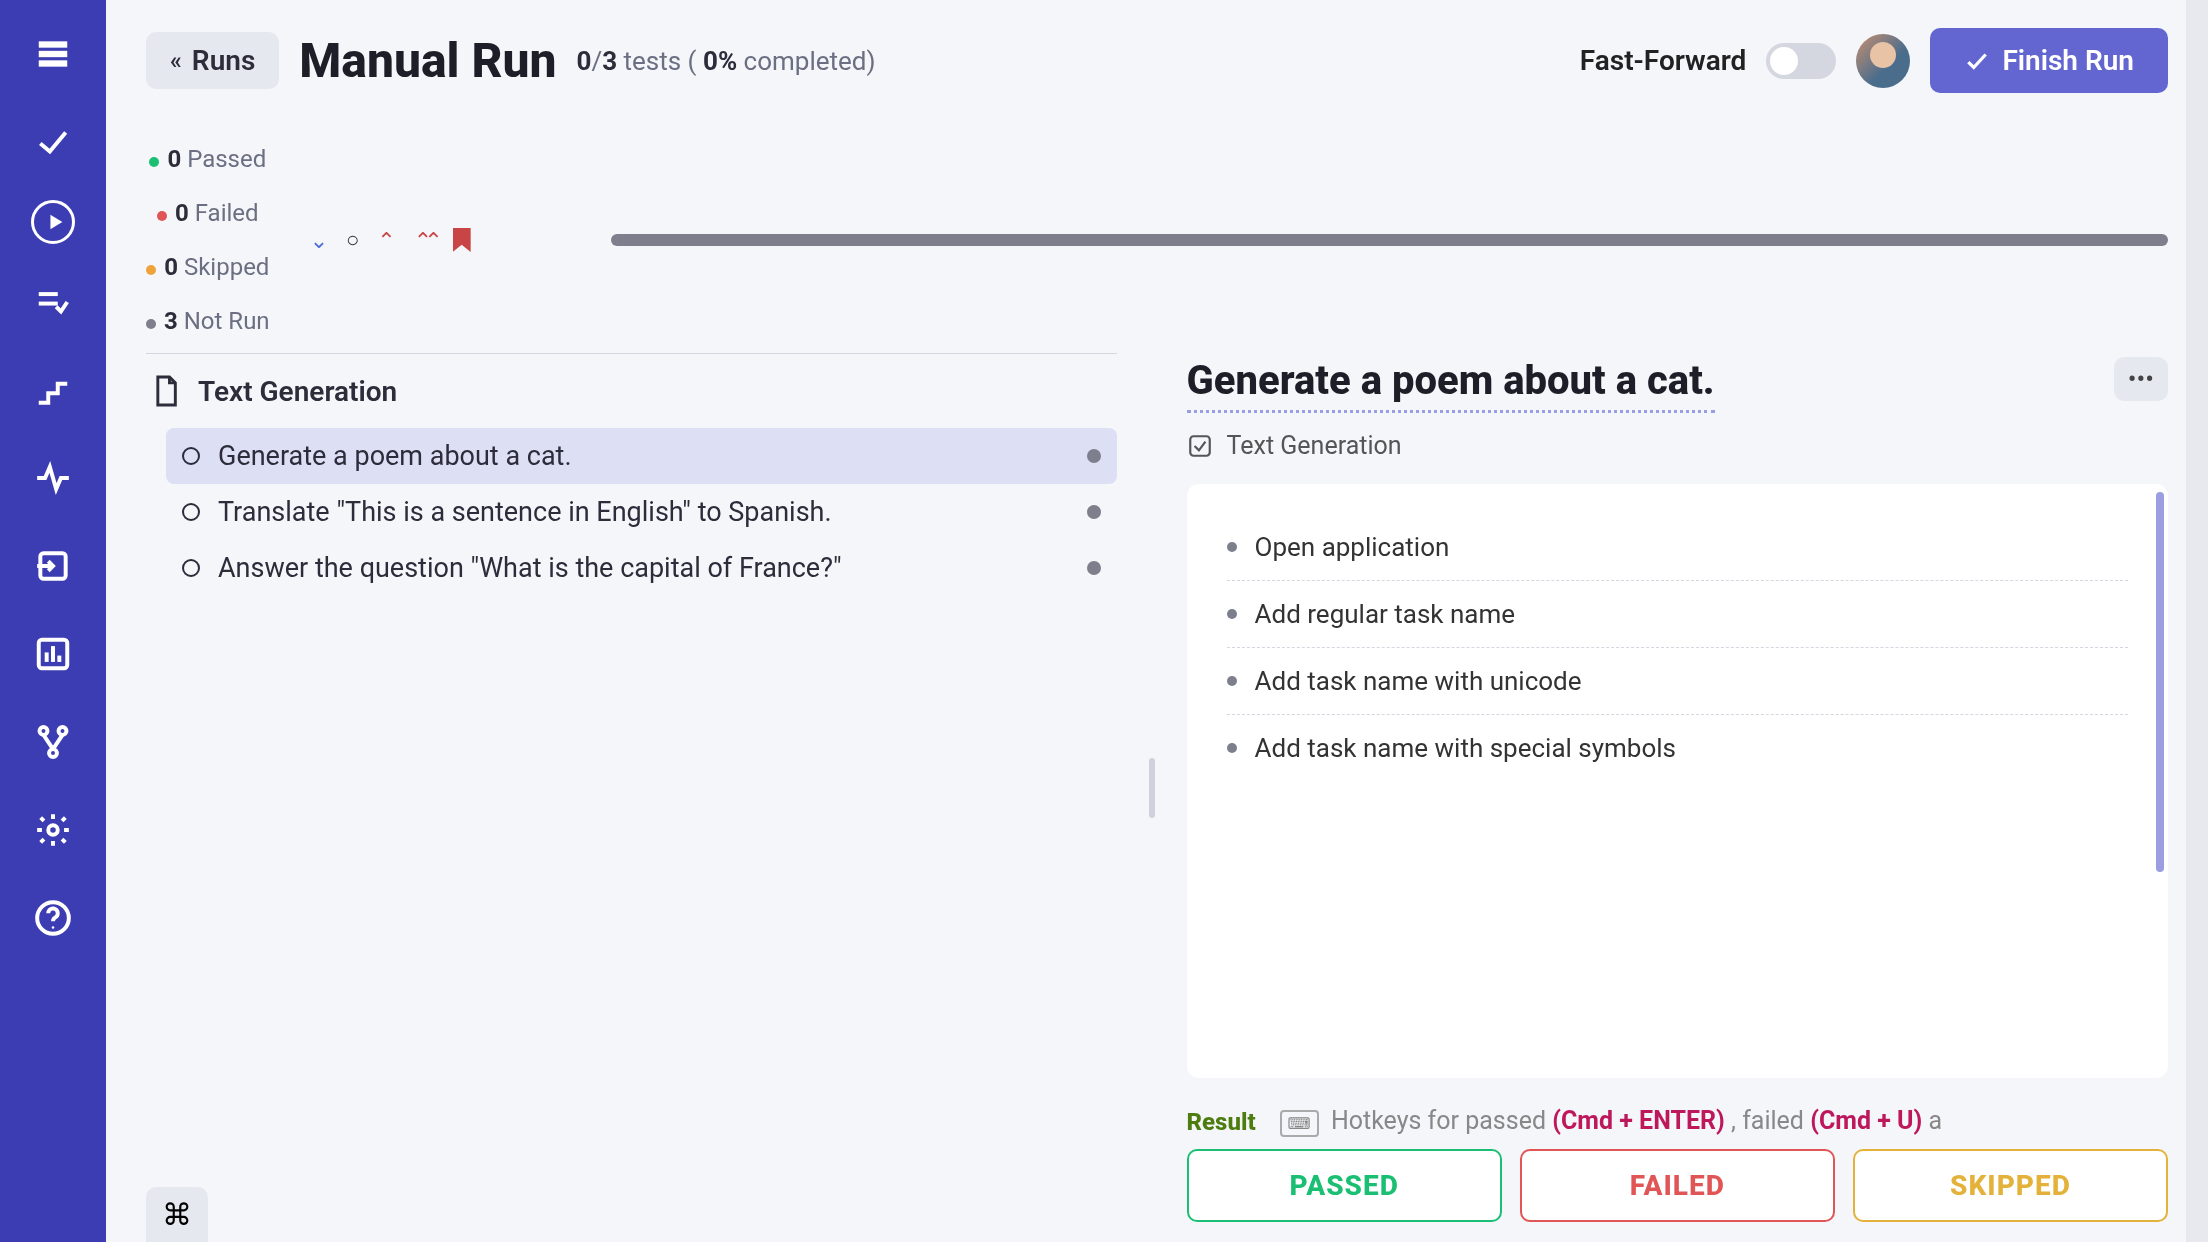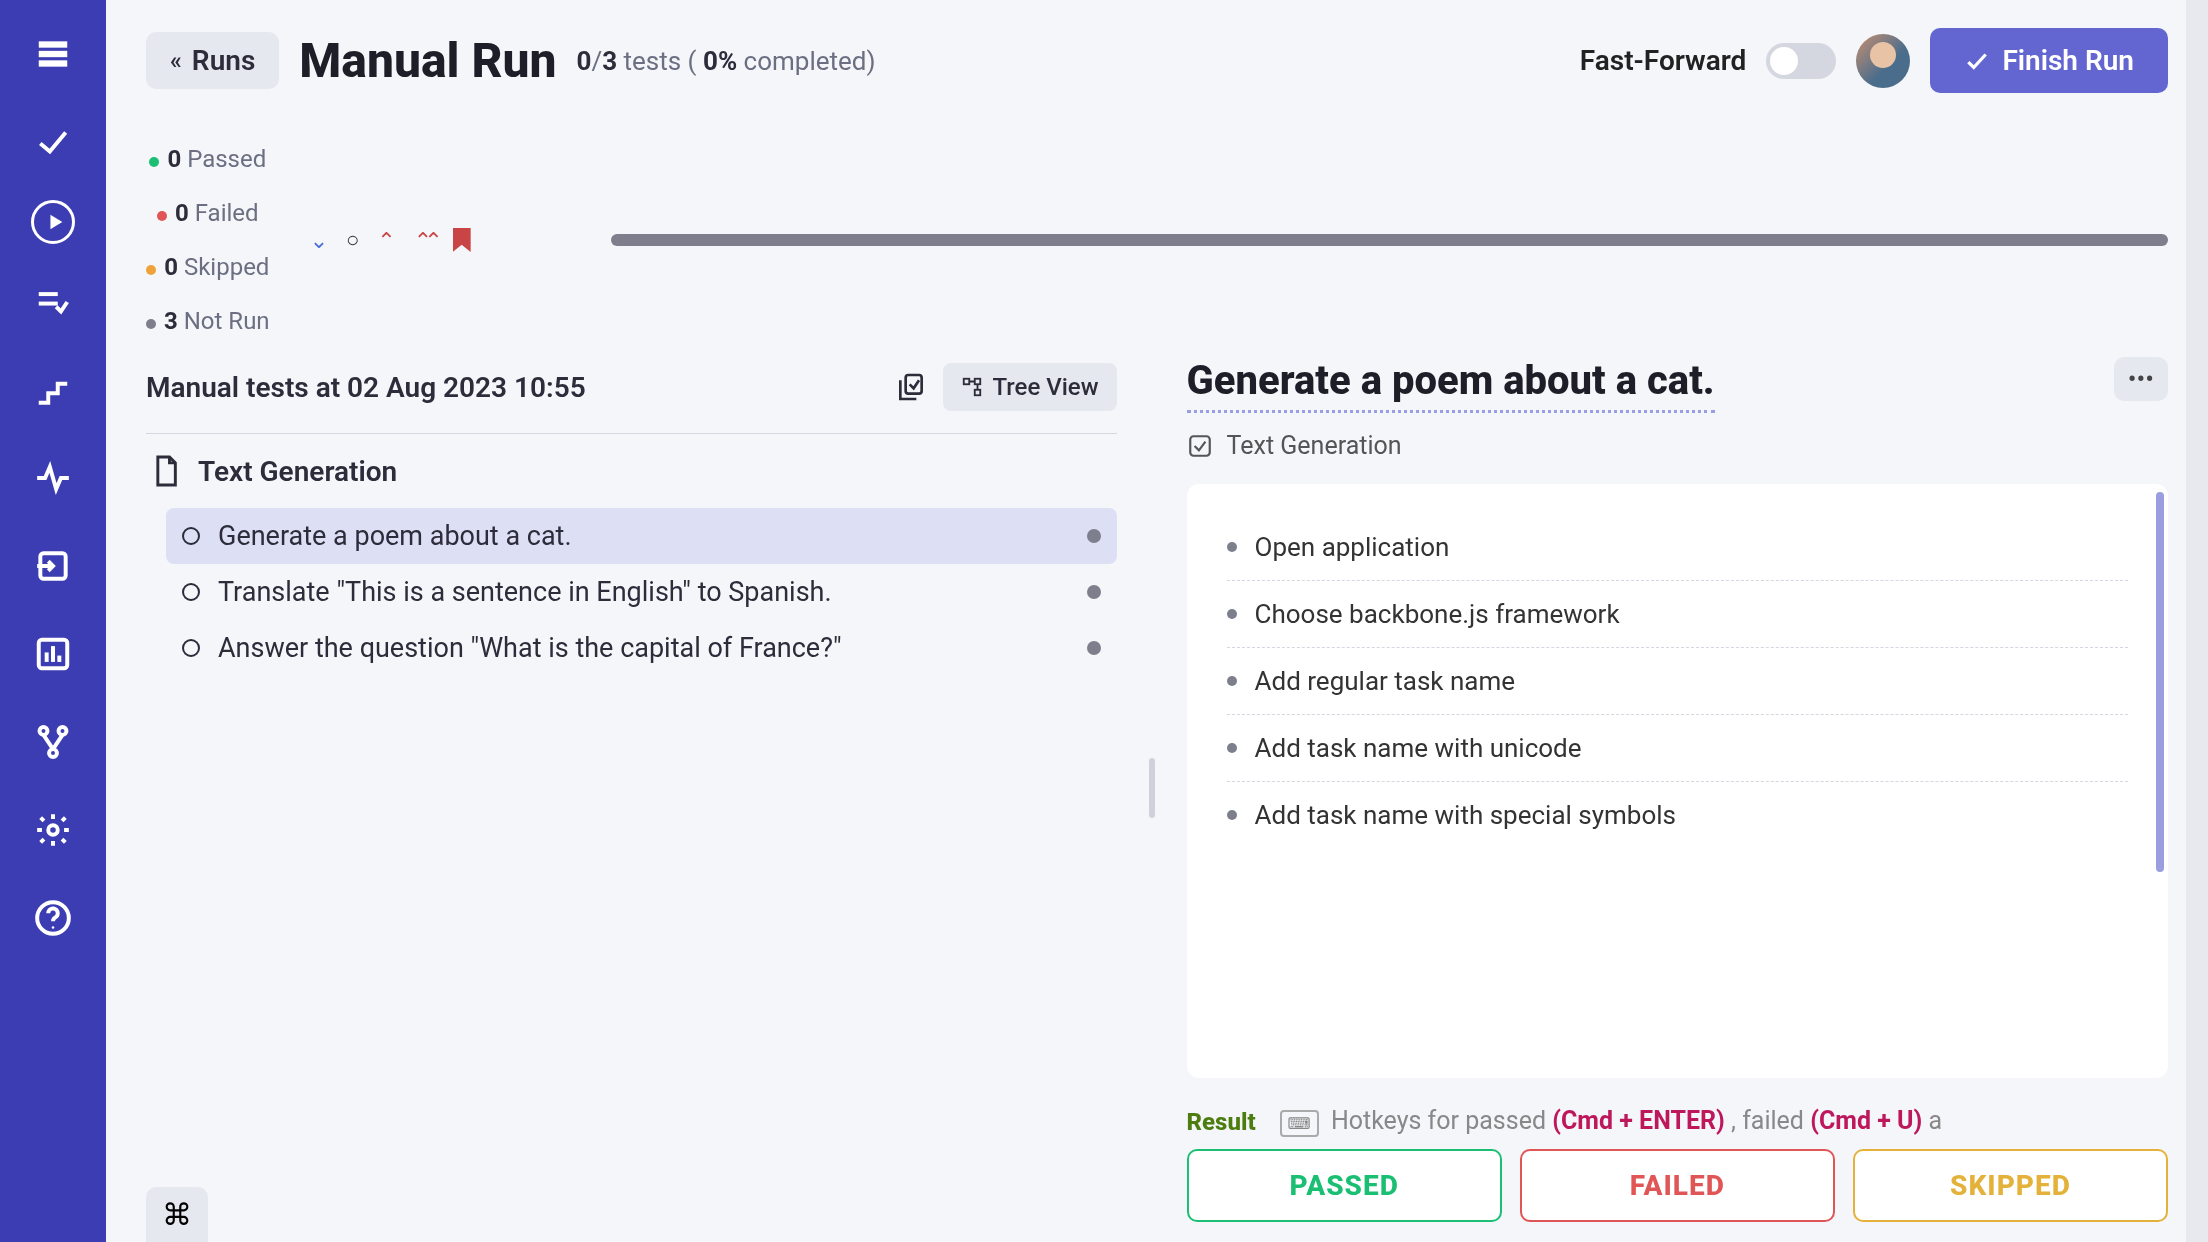--- a/index.html
+++ b/index.html
@@ -311,39 +311,20 @@
       <span class="ni-red">⌃</span>
       <span class="ni-red" style="letter-spacing:-8px;">⌃⌃</span>
       <div class="bookmark"></div>
     </div>
     <div class="progressbar"></div>
   </div>
 
   <div class="content">
 
     <div class="left-pane">
-      <div class="left-header">
-        <div class="left-title">Manual tests at 02 Aug 2023 10:55</div>
-        <div class="left-actions">
-          <svg class="copy-icon" width="32" height="32" viewBox="0 0 24 24" fill="none" stroke="#2c2c3a" stroke-width="2">
-            <rect x="8" y="3" width="12" height="14" rx="2"></rect>
-              <polyline points="4 7 4 21 16 21"></polyline>
-              <polyline points="11 10 14 13 18 7"></polyline>
-          </svg>
-          <div class="treeview-btn">
-            <svg width="22" height="22" viewBox="0 0 24 24" fill="none" stroke="#2c2c3a" stroke-width="2">
-              <rect x="3" y="3" width="6" height="6"></rect>
-                <rect x="15" y="3" width="6" height="6"></rect>
-                <rect x="15" y="15" width="6" height="6"></rect>
-                <path d="M9 6h6M18 9v6"></path>
-            </svg>
-            <span>Tree View</span>
-          </div>
-        </div>
-      </div>
       <div class="divider"></div>
       <div class="category-row">
         <svg class="file-icon" viewBox="0 0 24 28" fill="none" stroke="#2c2c3a" stroke-width="2.5">
           <path d="M5 2h10l5 5v19H5z"></path>
             <polyline points="15 2 15 7 20 7"></polyline>
         </svg>
         <span>Text Generation</span>
       </div>
       <div class="test-list">
         <div class="test-item active">
@@ -382,24 +363,20 @@
       </div>
 
       <div class="card">
         <div class="scroll-thumb"></div>
         <div class="step-item">
             <span class="step-dot"></span>
             <span>Open application</span>
           </div>
         <div class="step-item">
             <span class="step-dot"></span>
-            <span>Choose backbone.js framework</span>
-          </div>
-        <div class="step-item">
-            <span class="step-dot"></span>
             <span>Add regular task name</span>
           </div>
         <div class="step-item">
             <span class="step-dot"></span>
             <span>Add task name with unicode</span>
           </div>
         <div class="step-item">
             <span class="step-dot"></span>
             <span>Add task name with special symbols</span>
           </div>

